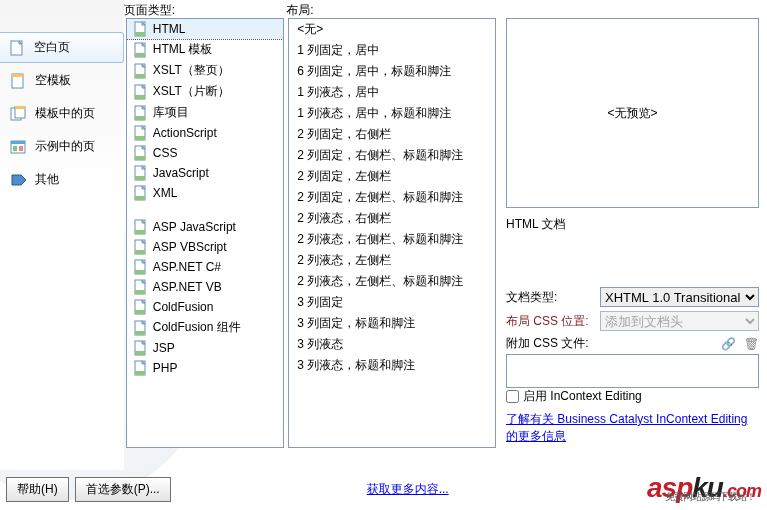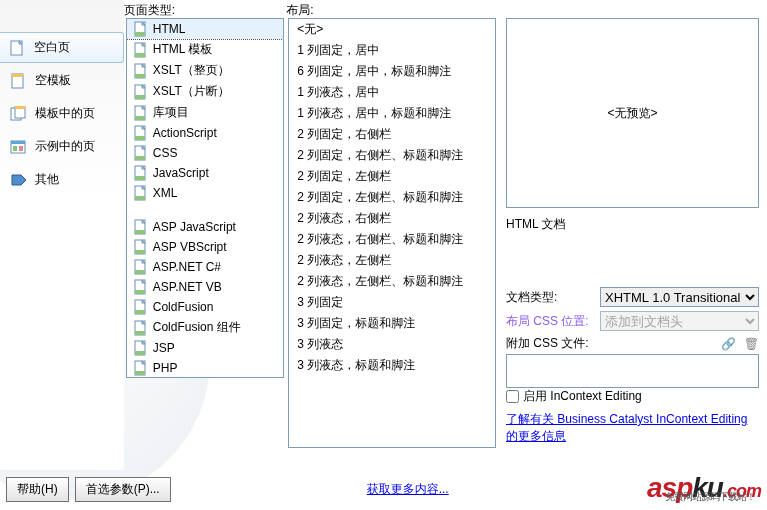--- a/index.html
+++ b/index.html
@@ -50,21 +50,21 @@
   overflow-y: auto;
   overflow-x: hidden;
 }
 .col-label {
   position: absolute;
   top: 2px;
   font-size: 12px;
 }
 .col1-wrap { position: relative; width: 164px; }
 .col2-wrap { position: relative; width: 214px; }
-.col1 { height: 360px; }
+.col1 { height: 430px; }
 .col2 { height: 430px; }
 .list-item {
   display: flex;
   align-items: center;
   padding: 2px 6px;
   white-space: nowrap;
   cursor: pointer;
 }
 .list-item.selected {
   background: #e5f1fb;
@@ -99,21 +99,21 @@
 .doc-label { margin: 8px 0 54px 0; }
 .form-row {
   display: flex;
   align-items: center;
   margin: 4px 0;
 }
 .form-row label {
   width: 94px;
   text-align: left;
 }
-.form-row label.disabled { color: #8b5cf6; }
+.form-row label.disabled { color: #7f1d1d; }
 .form-row select {
   flex: 1;
   font-size: 13px;
   border: 1px solid #7f9db9;
   height: 20px;
 }
 .attach-row {
   display: flex;
   align-items: center;
   margin-top: 4px;

